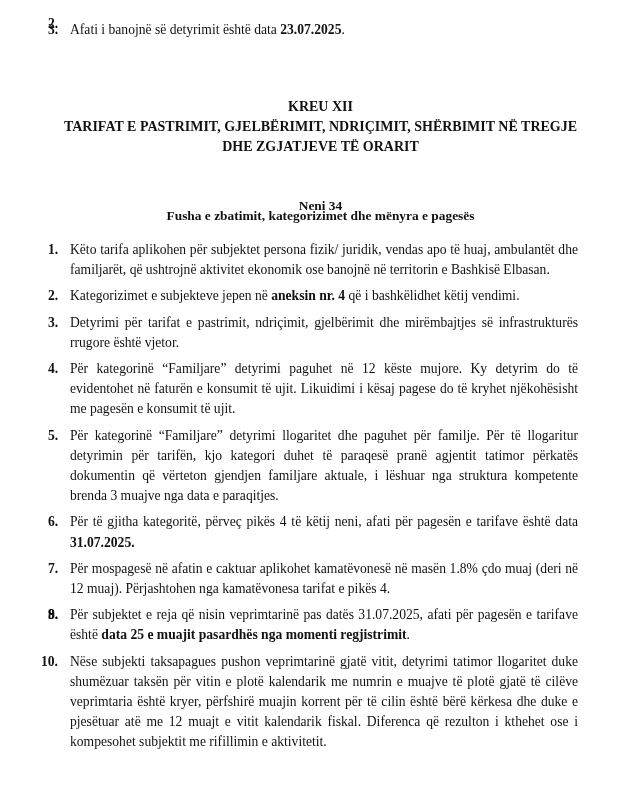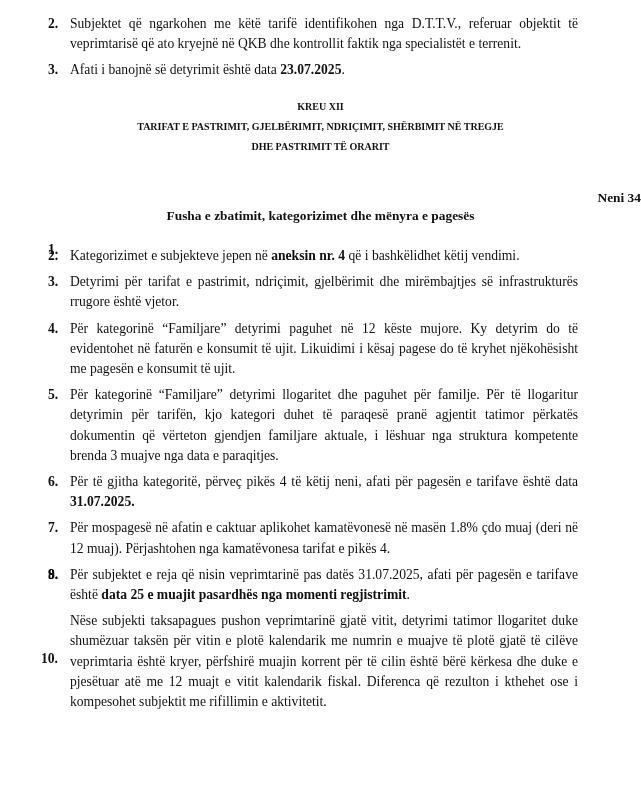--- a/index.html
+++ b/index.html
@@ -3,53 +3,53 @@
 <meta charset="utf-8">
 <style>
   html, body { margin:0; padding:0; background:#ffffff; }
   body { width:641px; height:797px; overflow:hidden; position:relative;
          font-family:"Liberation Serif", "DejaVu Serif", serif; color:#111; }
   .page { position:absolute; left:0; top:0; width:641px; height:797px; }
   .list { position:absolute; left:48px; width:530px; margin:0; padding:0; list-style:none; }
   .item { position:relative; padding-left:22px; font-size:13.6px; line-height:20.2px;
           text-align:justify; margin-bottom:6px; }
   .item .num { position:absolute; left:0; top:0; font-weight:bold; }
-  .item.two .num { left:-7px;margin-top:38px; }
+  .item.two .num { left:-7px; }
   b { font-weight:bold; }
   .heading { position:absolute; left:0; width:641px; text-align:center; font-weight:bold;
-             font-size:10px; line-height:20px; }
+             font-size:14px; line-height:20px; }
   .neni { position:absolute; left:0; width:641px; text-align:center; font-weight:bold;
           font-size:13.4px; line-height:20px; }
 </style>
 </head>
 <body>
 
 <div class="page">
 
   <ol class="list" style="top:14px;">
     <li class="item">
       <span class="num">2.</span>
-      <span>Subjektet që ngarkohen me këtë tarifë identifikohen nga D.T.T.V., referuar objektit të veprimtarisë që ato kryejnë në QKB dhe kontrollit faktik nga specialistët e terrenit.</span>
     </li>
     <li class="item">
       <span class="num">3.</span>
       <span>Afati i banojnë së detyrimit është data </span><b>23.07.2025</b><span>.</span>
     </li>
   </ol>
 
   <div class="heading" style="top:97px;">KREU XII</div>
   <div class="heading" style="top:117px;">TARIFAT E PASTRIMIT, GJELBËRIMIT, NDRIÇIMIT, SHËRBIMIT NË TREGJE</div>
-  <div class="heading" style="top:137px;">DHE PASTRIMIT TË ORARIT</div>
+  <div class="heading" style="top:137px;">DHE ZGJATJEVE TË ORARIT</div>
 
-  <div class="neni" style="top:188px;text-align:right;">Neni 34</div>
+  <div class="neni" style="top:196px;">Neni 34</div>
   <div class="neni" style="top:206px;">Fusha e zbatimit, kategorizimet dhe mënyra e pagesës</div>
 
   <ol class="list" style="top:240px;">
     <li class="item">
       <span class="num">1.</span>
+      <span>Këto tarifa aplikohen për subjektet persona fizik/ juridik, vendas apo të huaj, ambulantët dhe familjarët, që ushtrojnë aktivitet ekonomik ose banojnë në territorin e Bashkisë Elbasan.</span>
     </li>
     <li class="item">
       <span class="num">2.</span>
       <span>Kategorizimet e subjekteve jepen në </span><b>aneksin nr. 4</b><span> që i bashkëlidhet këtij vendimi.</span>
     </li>
     <li class="item">
       <span class="num">3.</span>
       <span>Detyrimi për tarifat e pastrimit, ndriçimit, gjelbërimit dhe mirëmbajtjes së infrastrukturës rrugore është vjetor.</span>
     </li>
     <li class="item">

